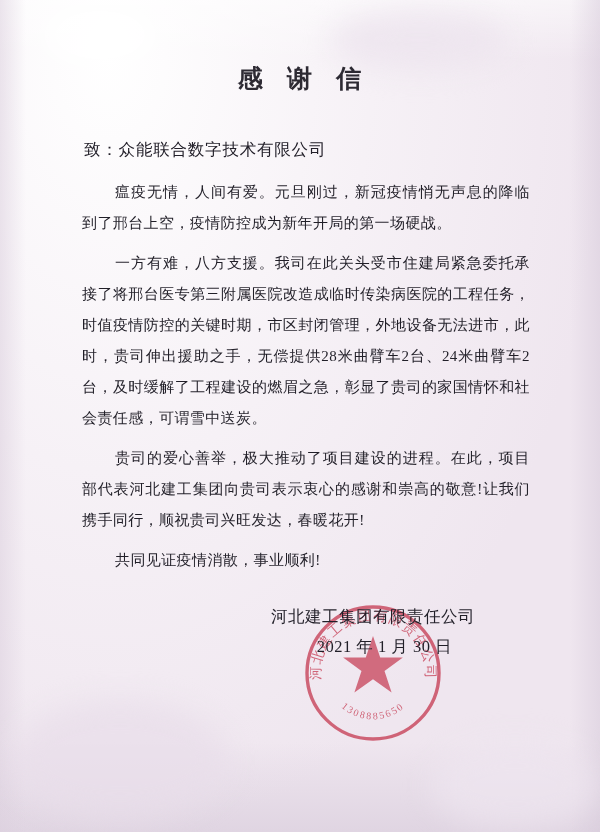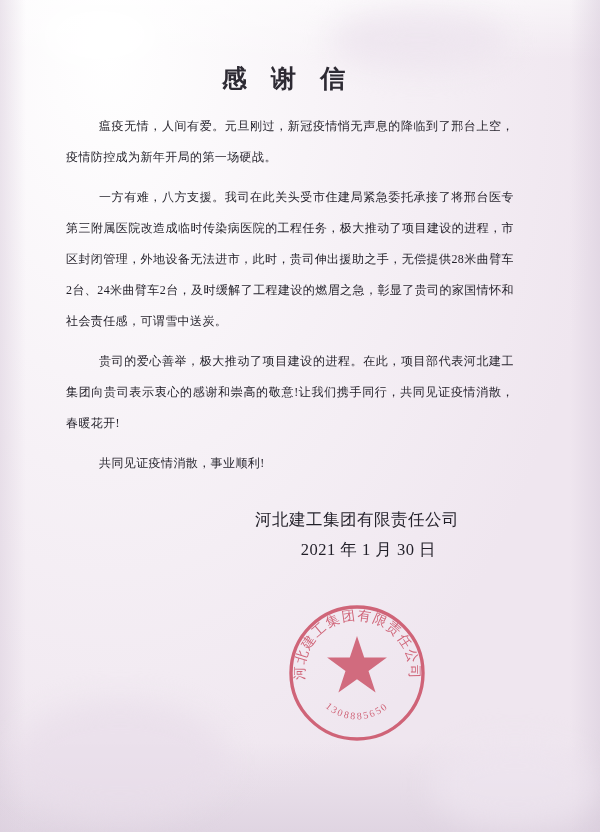--- a/index.html
+++ b/index.html
@@ -44,21 +44,21 @@
     border-radius: 50%;
     filter: blur(14px);
   }
   .blotch.b1 { left: 40px;  top: 0px;   width: 120px; height: 70px;  background: rgba(255,255,255,0.65); }
   .blotch.b2 { left: 330px; top: 10px;  width: 180px; height: 60px;  background: rgba(236,228,238,0.8); }
   .blotch.b3 { left: 10px;  top: 700px; width: 220px; height: 120px; background: rgba(232,222,234,0.75); }
   .blotch.b4 { left: 430px; top: 740px; width: 170px; height: 90px;  background: rgba(238,230,240,0.7); }
 
   .sheet-inner {
     position: absolute;
-    left: 16px;
+    left: 32px;
     top: 0;
     width: 544px;
     height: 669px;
   }
 
   
   .doc-title {
     margin: 0;
     padding-top: 62px;
     text-align: center;
@@ -75,21 +75,21 @@
     color: #23202a;
     letter-spacing: 0.8px;
   }
 
   .body-text {
     margin: 0 46px 0 50px;
     padding-top: 16px;
   }
   .para {
     margin: 0 0 9px 0;
-    font-size: 12px;
+    font-size: 15px;
     line-height: 31px;
     color: #211f28;
     text-align: justify;
     text-justify: inter-ideograph;
     text-indent: 33px;
     letter-spacing: 0.4px;
   }
 
   
   .signature {
@@ -134,25 +134,26 @@
   <div class="paper-tex"></div>
   <div class="blotch b1"></div>
   <div class="blotch b2"></div>
   <div class="blotch b3"></div>
   <div class="blotch b4"></div>
 
   <div class="sheet-inner">
 
     <h1 class="doc-title">感 谢 信</h1>
 
+    <div class="salutation">致：众能联合数字技术有限公司</div>
 
     <div class="body-text">
       <p class="para">瘟疫无情，人间有爱。元旦刚过，新冠疫情悄无声息的降临到了邢台上空，疫情防控成为新年开局的第一场硬战。</p>
-      <p class="para">一方有难，八方支援。我司在此关头受市住建局紧急委托承接了将邢台医专第三附属医院改造成临时传染病医院的工程任务，极大推动了项目建设的进程，市区封闭管理，外地设备无法进市，此时，贵司伸出援助之手，无偿提供28米曲臂车2台、24米曲臂车2台，及时缓解了工程建设的燃眉之急，彰显了贵司的家国情怀和社会责任感，可谓雪中送炭。</p>
-      <p class="para">贵司的爱心善举，极大推动了项目建设的进程。在此，项目部代表河北建工集团向贵司表示衷心的感谢和崇高的敬意!让我们携手同行，共同见证疫情消散，春暖花开!</p>
+      <p class="para">一方有难，八方支援。我司在此关头受市住建局紧急委托承接了将邢台医专第三附属医院改造成临时传染病医院的工程任务，时值疫情防控的关键时期，市区封闭管理，外地设备无法进市，此时，贵司伸出援助之手，无偿提供28米曲臂车2台、24米曲臂车2台，及时缓解了工程建设的燃眉之急，彰显了贵司的家国情怀和社会责任感，可谓雪中送炭。</p>
+      <p class="para">贵司的爱心善举，极大推动了项目建设的进程。在此，项目部代表河北建工集团向贵司表示衷心的感谢和崇高的敬意!让我们携手同行，顺祝贵司兴旺发达，春暖花开!</p>
       <p class="para">共同见证疫情消散，事业顺利!</p>
     </div>
 
     <div class="seal">
       <svg width="146" height="146" viewBox="0 0 146 146" xmlns="http://www.w3.org/2000/svg">
         <g fill="none" stroke="#c3324a" stroke-width="3.4">
           <circle cx="73" cy="73" r="66"></circle>
         </g>
         <g fill="#c3324a">
           <path d="M73 36 l7.2 21.6 22.7 0 -18.4 13.4 7.1 21.6 -18.6 -13.4 -18.6 13.4 7.1 -21.6 -18.4 -13.4 22.7 0 z" opacity="0.95"></path>

